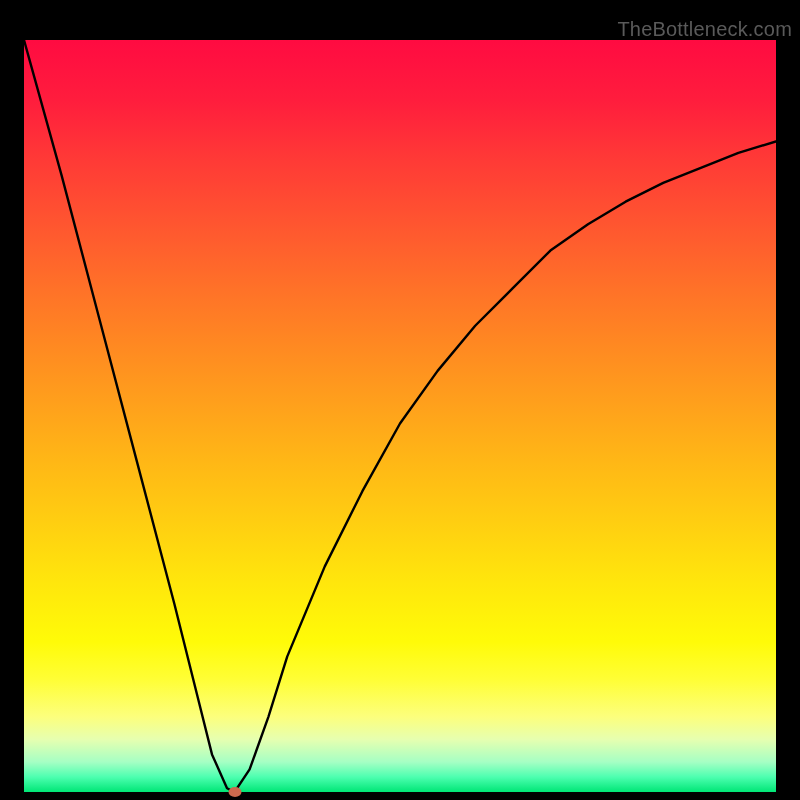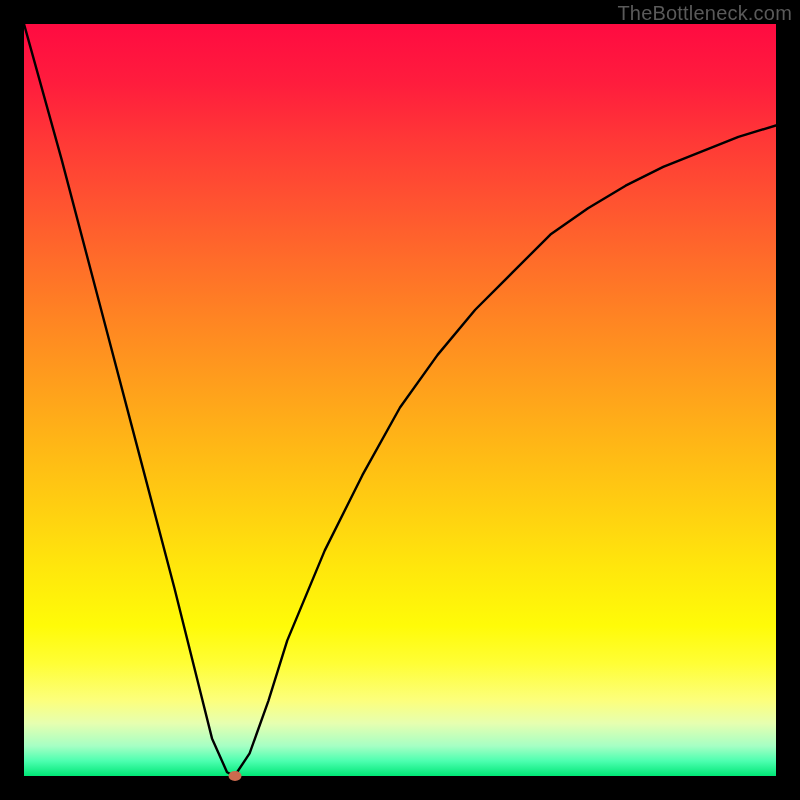--- a/index.html
+++ b/index.html
@@ -9,20 +9,21 @@
     height: 800px;
     overflow: hidden;
     background: #000;
     font-family: Arial, Helvetica, sans-serif;
   }
   .frame {
     position: relative;
     width: 800px;
     height: 724px;
     background: #000;
+    margin-top: 16px;
   }
   .plot-area {
     position: absolute;
     left: 24px;
     top: 24px;
     width: 752px;
     height: 752px;
     
     background: linear-gradient(to bottom,
       #ff0b41 0%,

